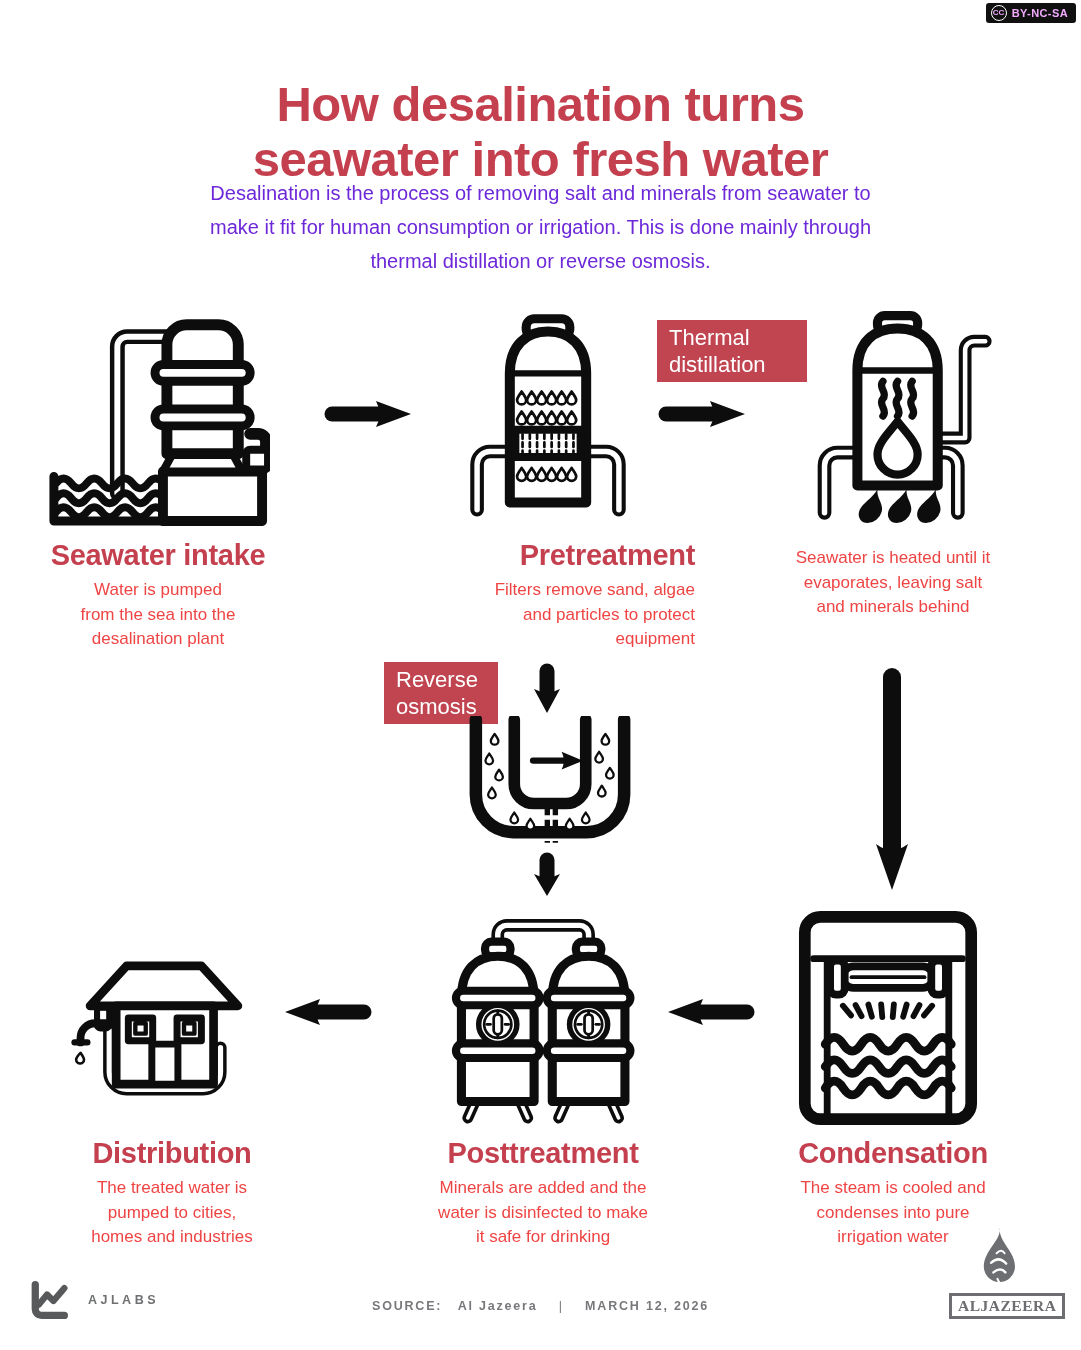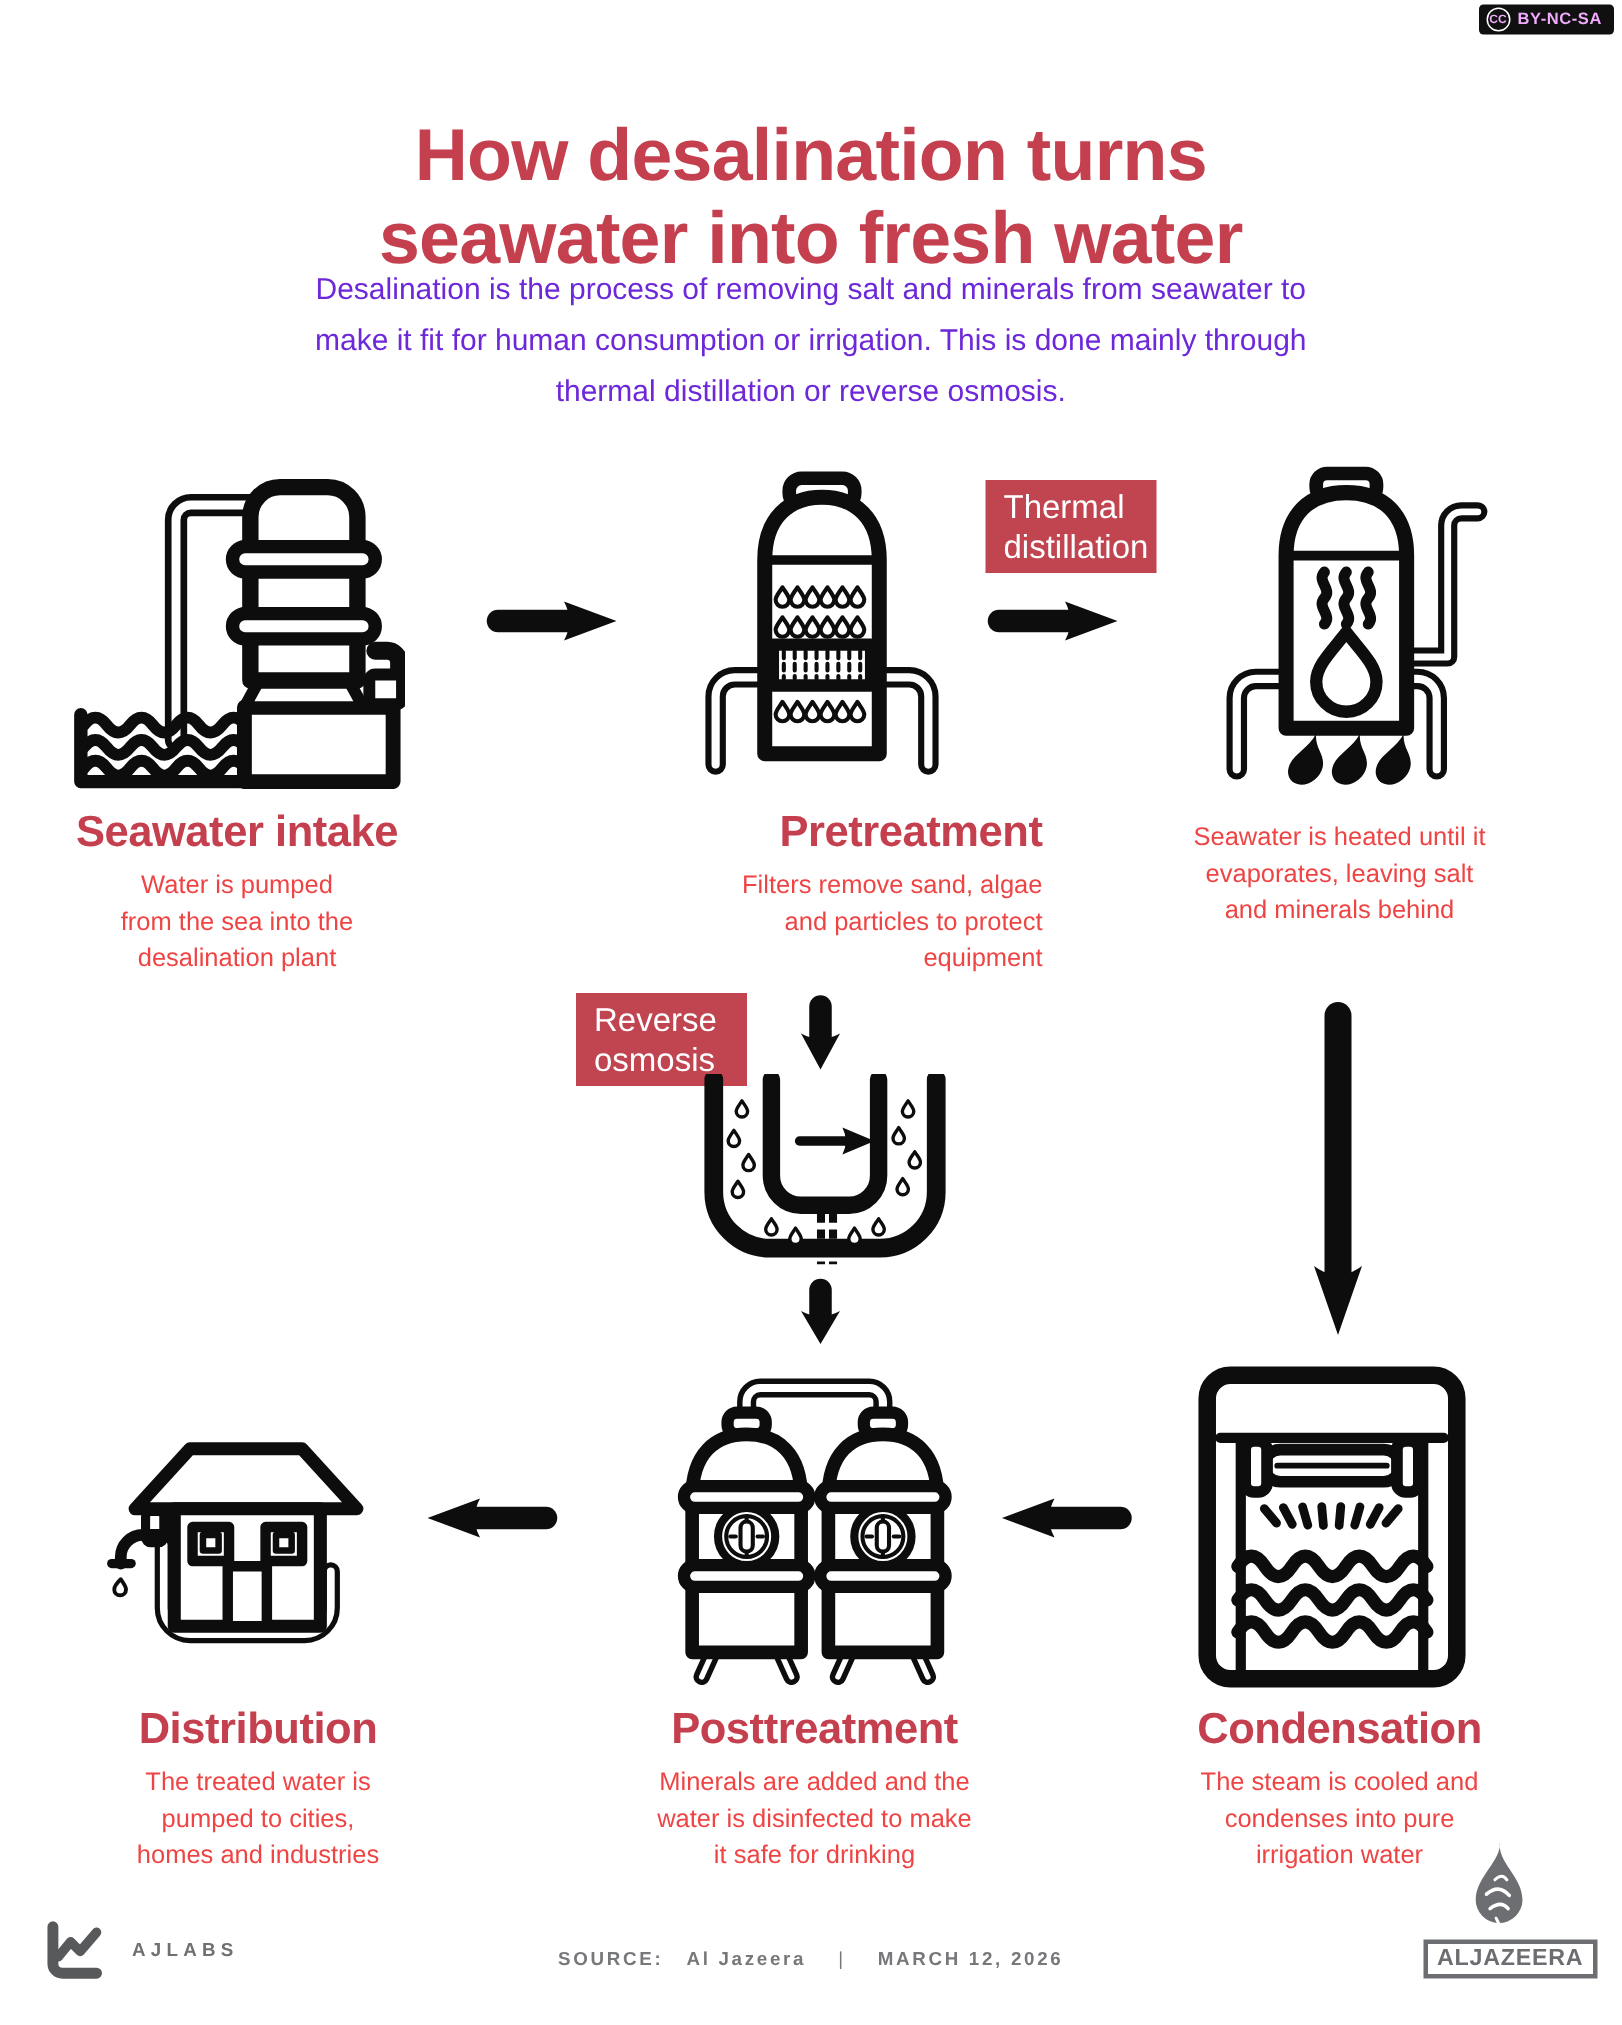--- a/index.html
+++ b/index.html
@@ -30,21 +30,21 @@
     padding:4px 12px;box-sizing:border-box;}
 
   
   #ajlabs{position:absolute;left:28px;top:1278px;display:flex;align-items:center;gap:20px;}
   #ajlabs .lbl{color:#6f7072;font-size:12.5px;font-weight:bold;letter-spacing:3.5px;}
   #source{position:absolute;left:0;top:1299px;width:100%;text-align:center;
     color:#77787b;font-size:12.5px;font-weight:bold;letter-spacing:1.8px;}
   #source .sep{margin:0 16px;font-weight:normal;}
   #aj-brand{position:absolute;right:32px;top:1226px;width:100px;text-align:center;}
   #aj-brand .word{display:inline-block;margin-top:3px;border:3px solid #6d6e71;color:#6d6e71;
-    font-size:15.5px;font-weight:bold;letter-spacing:.5px;padding:1px 6px;}
+    font-size:15.5px;font-weight:bold;letter-spacing:.5px;padding:1px 6px;font-family:Liberation Serif, serif;}
   svg{display:block;}
 </style>
 </head>
 <body>
 
 <div id="page">
 
   <div id="cc-badge">
     <span class="cc-circle">CC</span>
     <span class="cc-label">BY-NC-SA</span>
@@ -143,21 +143,21 @@
       <use href="#flmp" transform="translate(84,192) skewX(-14) scale(1.55)"></use>
       <use href="#flmp" transform="translate(116,192) skewX(-14) scale(1.55)"></use>
       <use href="#flmp" transform="translate(148,192) skewX(-14) scale(1.55)"></use>
     </g>
   </svg>
 
   <svg class="abs" style="left:323px;top:399px" width="90" height="30" viewBox="0 0 90 30">
     <line x1="9" y1="15" x2="56" y2="15" stroke="#0d0d0d" stroke-width="15" stroke-linecap="round"></line>
     <path d="M53,2 L88,15 L53,28 Q60,15 53,2 Z" fill="#0d0d0d"></path>
   </svg>
-  <div class="flow-badge" style="left:657px;top:320px;width:114px;">
+  <div class="flow-badge" style="left:657px;top:320px;width:150px;">
     <span class="line">Thermal</span>
     <span class="line">distillation</span>
   </div>
   <svg class="abs" style="left:657px;top:399px" width="90" height="30" viewBox="0 0 90 30">
     <line x1="9" y1="15" x2="56" y2="15" stroke="#0d0d0d" stroke-width="15" stroke-linecap="round"></line>
     <path d="M53,2 L88,15 L53,28 Q60,15 53,2 Z" fill="#0d0d0d"></path>
   </svg>
 
   <div class="stage-text" style="left:8px;top:539px;width:300px;">
     <h2>Seawater intake</h2>

